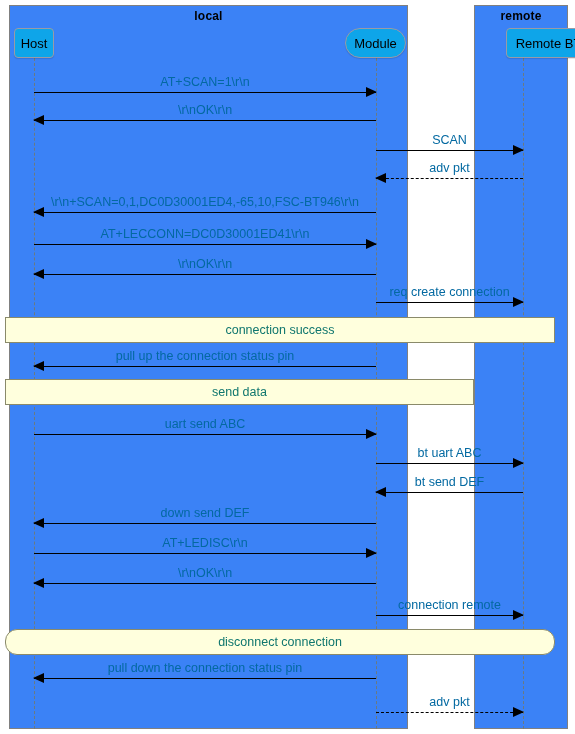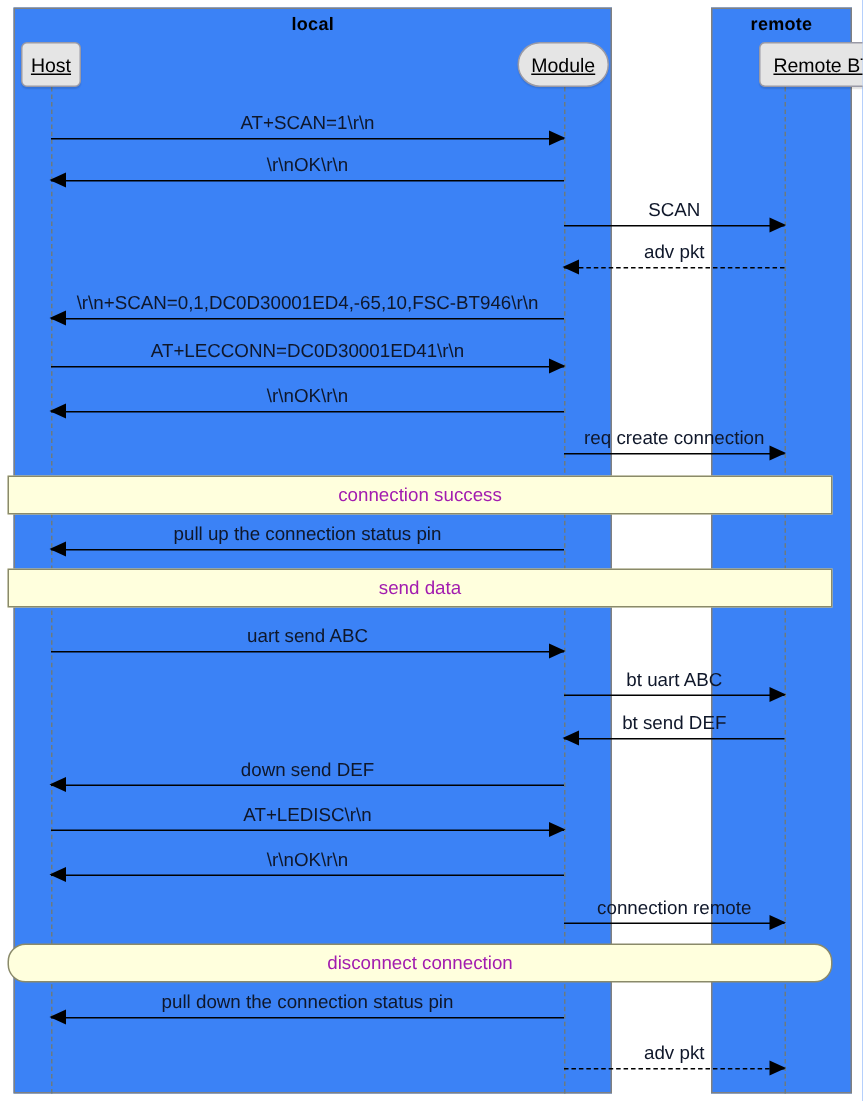--- a/index.html
+++ b/index.html
@@ -32,54 +32,53 @@
   
   .lifeline{
     position:absolute;
     width:0;
     border-left:1px dashed #6b7a80;
   }
 
   
   .actor{
     position:absolute;
-    background:#e5e5e5;
+    background:#0ea5e9;
     border:1px solid #9a9aa6;
     border-radius:4px;
     box-sizing:border-box;
     display:flex;align-items:center;justify-content:center;
     font-size:13px;color:#000;
     white-space:nowrap;
     box-shadow:0 1px 1px rgba(0,0,0,.12);
-    text-decoration:underline;
   }
 
   
   .note{
     position:absolute;
     background:#ffffdd;
     border:1px solid #8a8a6a;
     box-sizing:border-box;
     display:flex;align-items:center;justify-content:center;
-    font-size:12.5px;color:#a21caf;
+    font-size:12.5px;color:#0f766e;
   }
 
   
   .msg{position:absolute;height:0;}
   .msg .line{
     position:absolute;left:0;right:0;top:0;
     border-top:1.4px solid #000;
   }
   .msg.dashed .line{border-top:1.4px dashed #000;}
   .msg .label{
     position:absolute;left:0;right:0;
     bottom:3px;
     text-align:center;
     font-size:12.5px;
-    color:#0f172a;
+    color:#0369a1;
     white-space:nowrap;
     line-height:14px;
   }
   .arrowhead{
     position:absolute;
     top:-5px;
     width:0;height:0;
     border-top:5px solid transparent;
     border-bottom:5px solid transparent;
   }
@@ -200,17 +199,17 @@
       </div>
       <div class="msg dashed" style="left: 376px; width: 147px; top: 712px;">
         <div class="line"></div>
         <div class="arrowhead right"></div>
         <div class="label">adv pkt</div>
       </div>
     </div>
 
   <div id="notes">
       <div class="note" style="left: 5px; top: 317px; width: 550px; height: 26px;">connection success</div>
-      <div class="note" style="left: 5px; top: 379px; width: 550px; height: 26px;">send data</div>
+      <div class="note" style="left: 5px; top: 379px; width: 469px; height: 26px;">send data</div>
       <div class="note" style="left: 5px; top: 629px; width: 550px; height: 26px; border-radius: 12px;">disconnect connection</div>
     </div>
 
 </div>
 
 </body></html>

